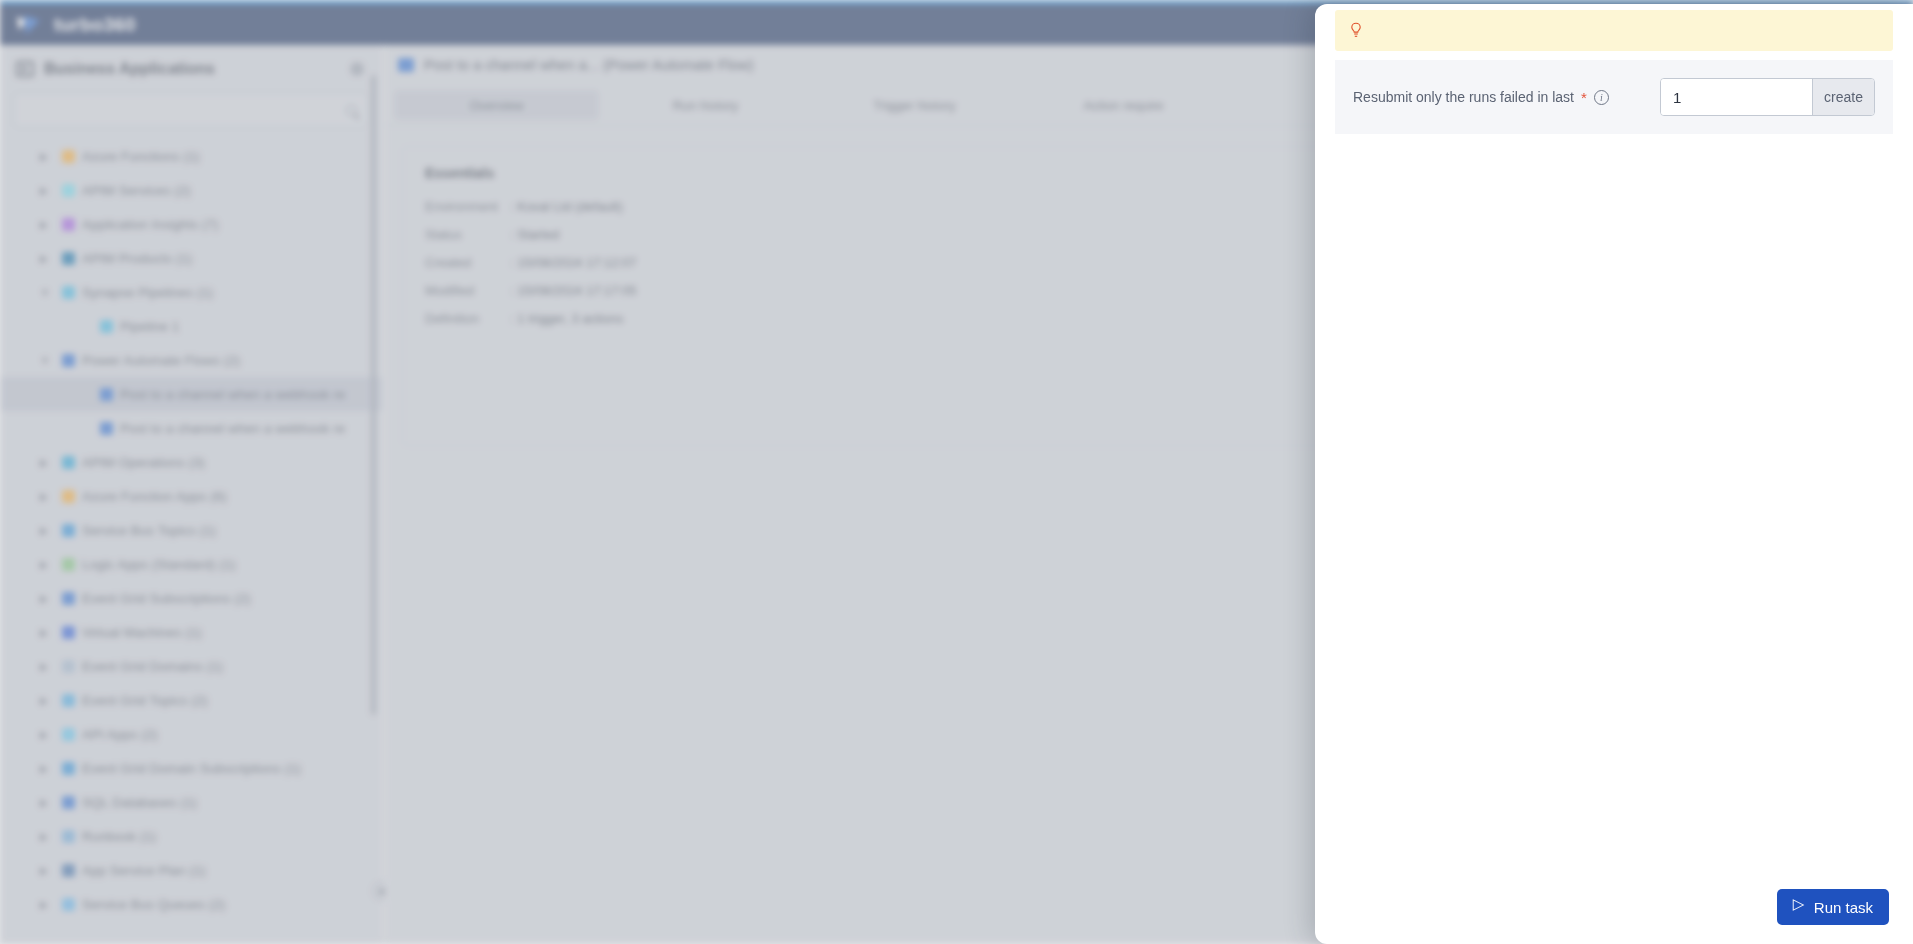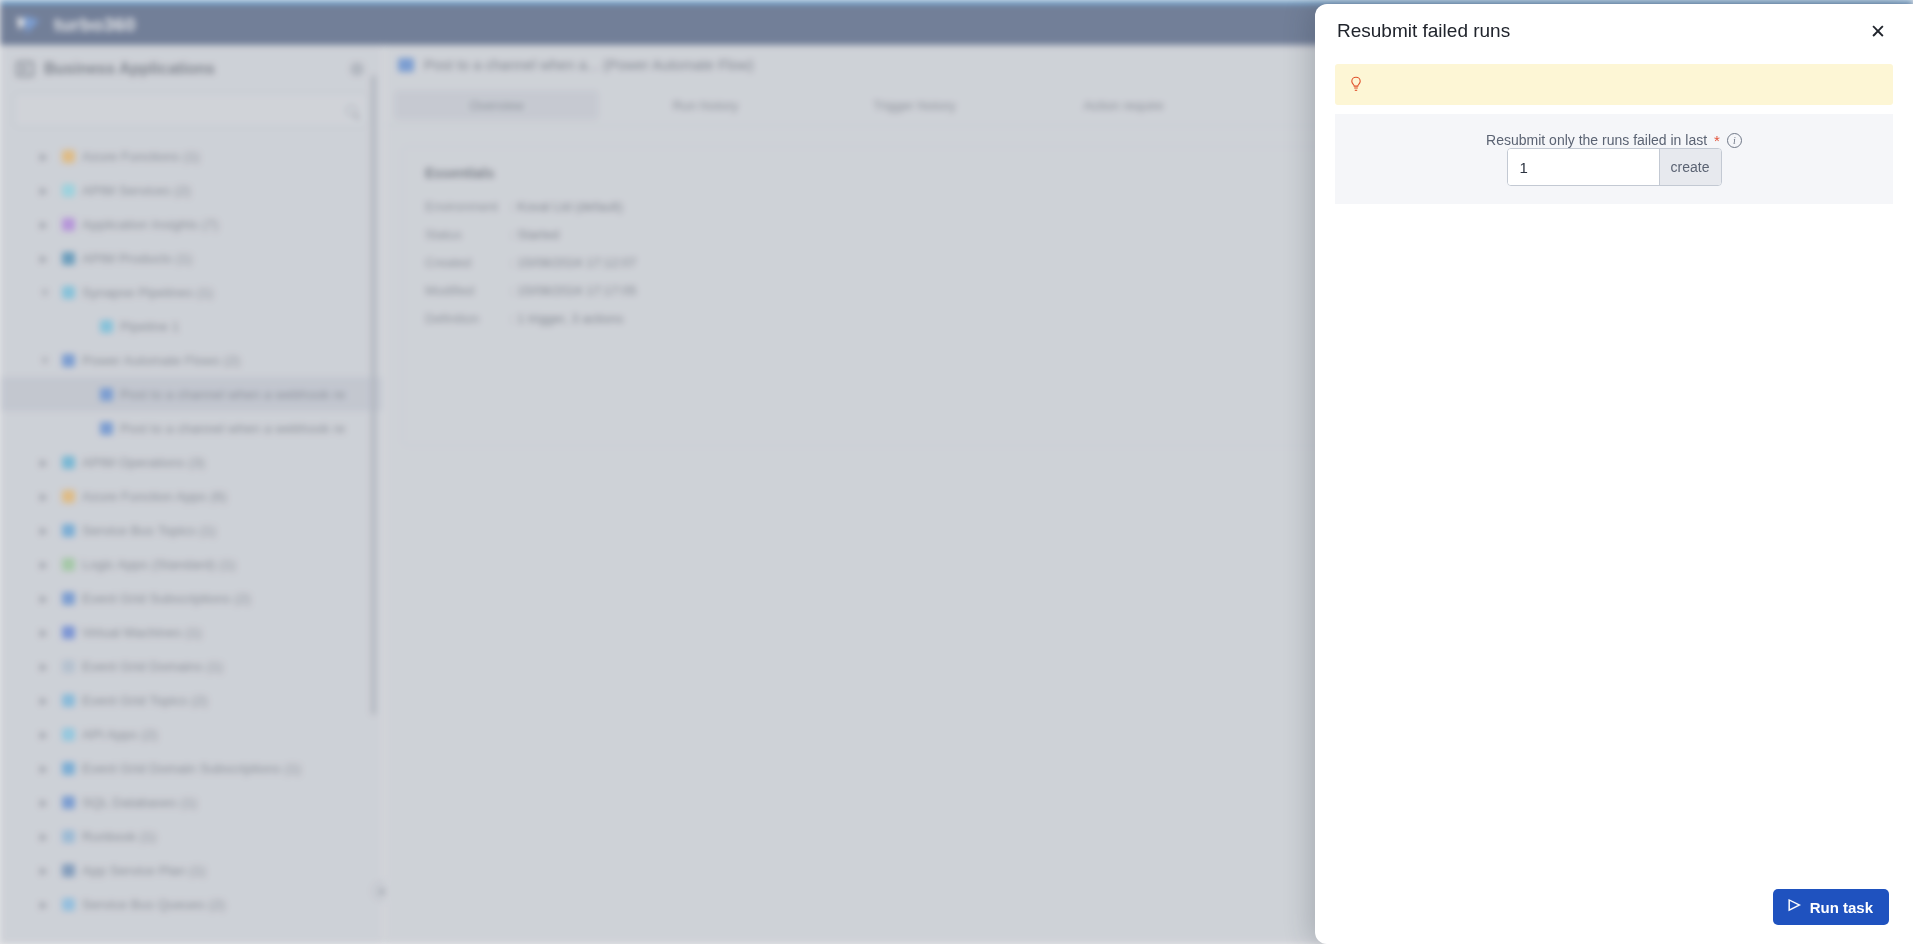--- a/index.html
+++ b/index.html
@@ -345,21 +345,20 @@
     margin-top: 1px;
   }
   .tip-banner b { font-weight: bold; }
 
   .field-block {
     background: #f5f6f9;
     margin-top: 9px;
     padding: 18px 18px;
     display: flex;
     align-items: center;
-    flex-direction: column;
   }
   .field-label {
     font-size: 14px;
     color: #5b6373;
     display: flex;
     align-items: center;
     gap: 7px;
     flex: 1;
   }
   .req { color: #e3533a; font-size: 15px; line-height: 1; }
@@ -434,21 +433,21 @@
     padding: 0 24px;
   }
   .run-btn {
     height: 36px;
     background: #1f52bf;
     color: #ffffff;
     border: none;
     border-radius: 5px;
     font-size: 15px;
     font-family: inherit;
-    font-weight: bold;
+    font-weight: normal;
     display: flex;
     align-items: center;
     gap: 8px;
     padding: 0 16px;
     cursor: pointer;
   }
   .play-outline {
     width: 13px; height: 13px;
     position: relative;
     flex: none;
@@ -657,24 +656,20 @@
           </div>
       </div>
     </div>
   </div>
 </div>
 
 <div id="scrim"></div>
 
 <div id="panel">
 
-  <div class="panel-head">
-    <div class="panel-title">Resubmit failed runs</div>
-    <div class="close-x">✕</div>
-  </div>
 
   <div class="panel-body">
 
     <div class="tip-banner">
       <svg class="bulb" viewBox="0 0 14 17">
         <path d="M7 1.2c-2.4 0-4.2 1.8-4.2 4 0 1.6 0.9 2.5 1.6 3.3 0.5 0.6 0.8 1 0.8 1.6h3.6c0-0.6 0.3-1 0.8-1.6 0.7-0.8 1.6-1.7 1.6-3.3 0-2.2-1.8-4-4.2-4z" fill="none" stroke="#e0502a" stroke-width="1.1"></path>
         <line x1="5.2" y1="12" x2="8.8" y2="12" stroke="#e0502a" stroke-width="1.1"></line>
         <line x1="5.8" y1="14.3" x2="8.2" y2="14.3" stroke="#e0502a" stroke-width="1.1"></line>
       </svg>
     </div>

